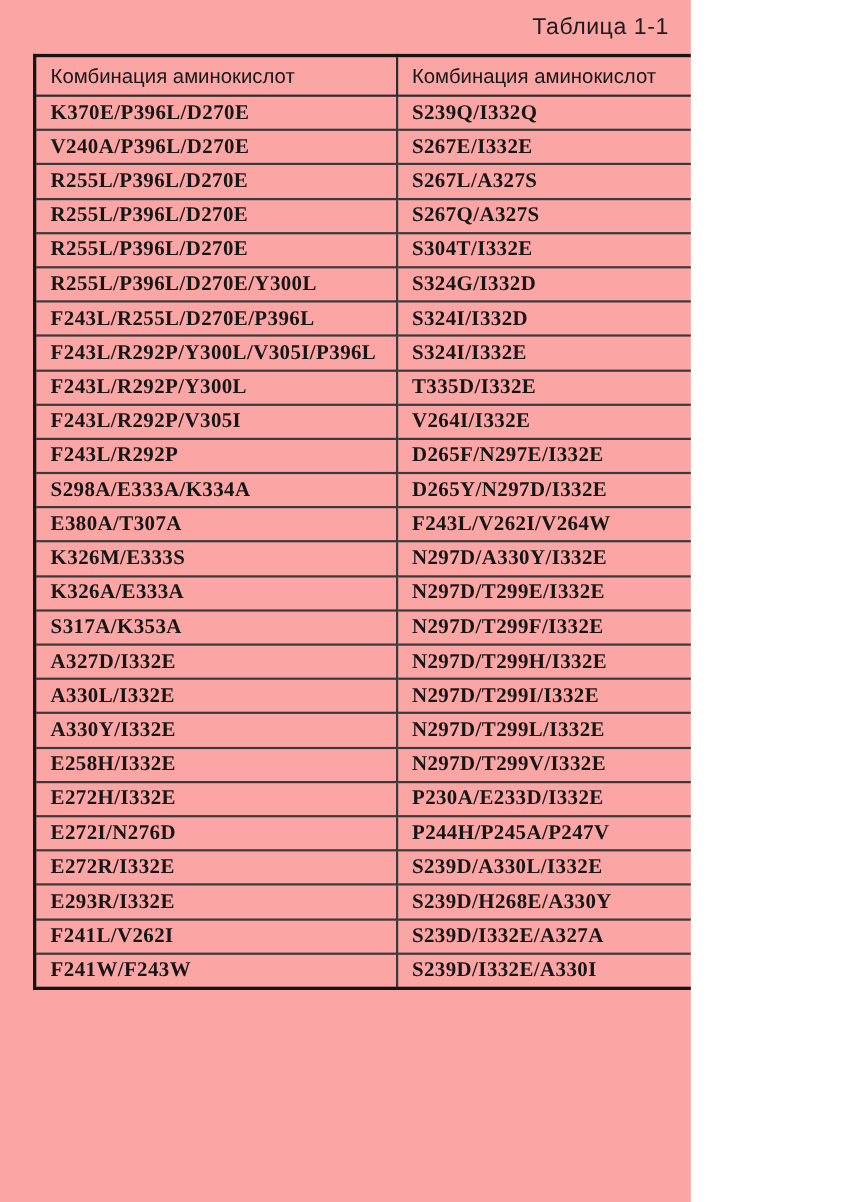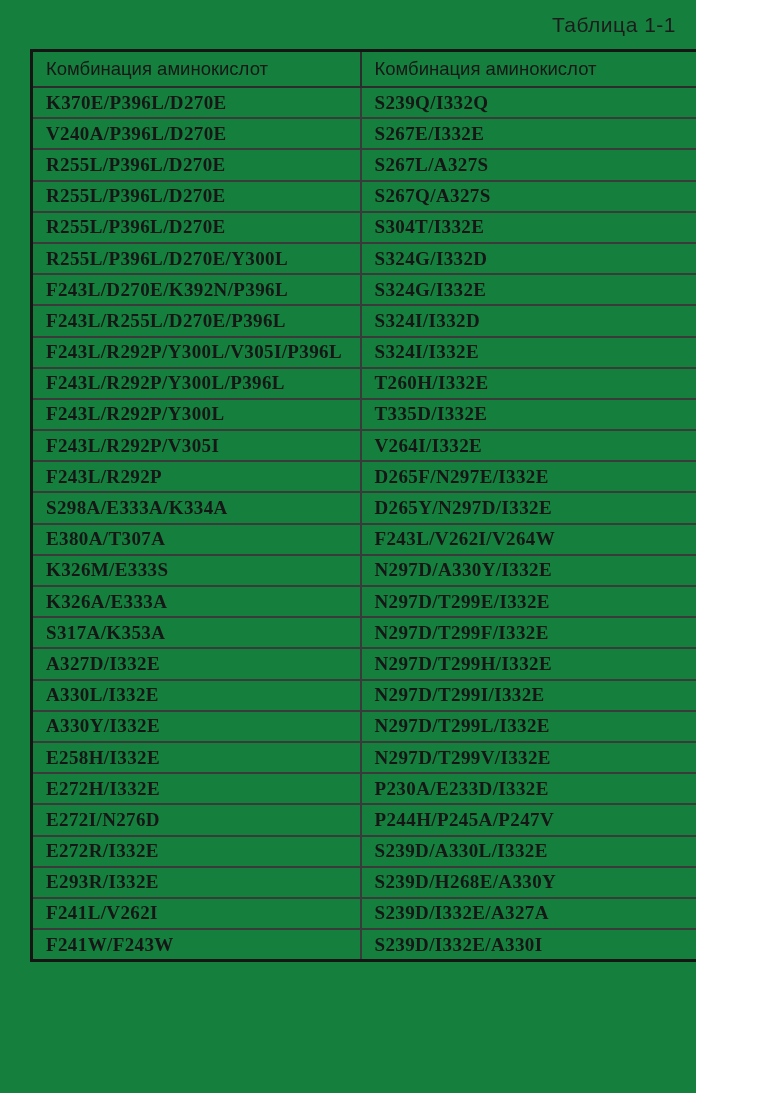--- a/index.html
+++ b/index.html
@@ -2,23 +2,23 @@
 <html><head>
 <meta charset="utf-8">
 <style>
   html, body {
     margin: 0;
     padding: 0;
     background: #ffffff;
   }
   .page {
     position: relative;
-    width: 696px;
+    width: 628px;
     height: 1093px;
-    background: #15803d;
+    background: #fca5a5;
     overflow: hidden;
     text-decoration: underline;
   }
   .doc-title {
     position: absolute;
     top: 13px;
     right: 20px;
     font-family: "Liberation Sans", sans-serif;
     font-size: 21px;
     color: #1c1c1c;
@@ -119,39 +119,31 @@
   <tr>
     <td>R255L/P396L/D270E</td>
     <td>S304T/I332E</td>
   </tr>
 
   <tr>
     <td>R255L/P396L/D270E/Y300L</td>
     <td>S324G/I332D</td>
   </tr>
 
-  <tr>
-    <td>F243L/D270E/K392N/P396L</td>
-    <td>S324G/I332E</td>
-  </tr>
 
   <tr>
     <td>F243L/R255L/D270E/P396L</td>
     <td>S324I/I332D</td>
   </tr>
 
   <tr>
     <td>F243L/R292P/Y300L/V305I/P396L</td>
     <td>S324I/I332E</td>
   </tr>
 
-  <tr>
-    <td>F243L/R292P/Y300L/P396L</td>
-    <td>T260H/I332E</td>
-  </tr>
 
   <tr>
     <td>F243L/R292P/Y300L</td>
     <td>T335D/I332E</td>
   </tr>
 
 
   <tr>
     <td>F243L/R292P/V305I</td>
     <td>V264I/I332E</td>

